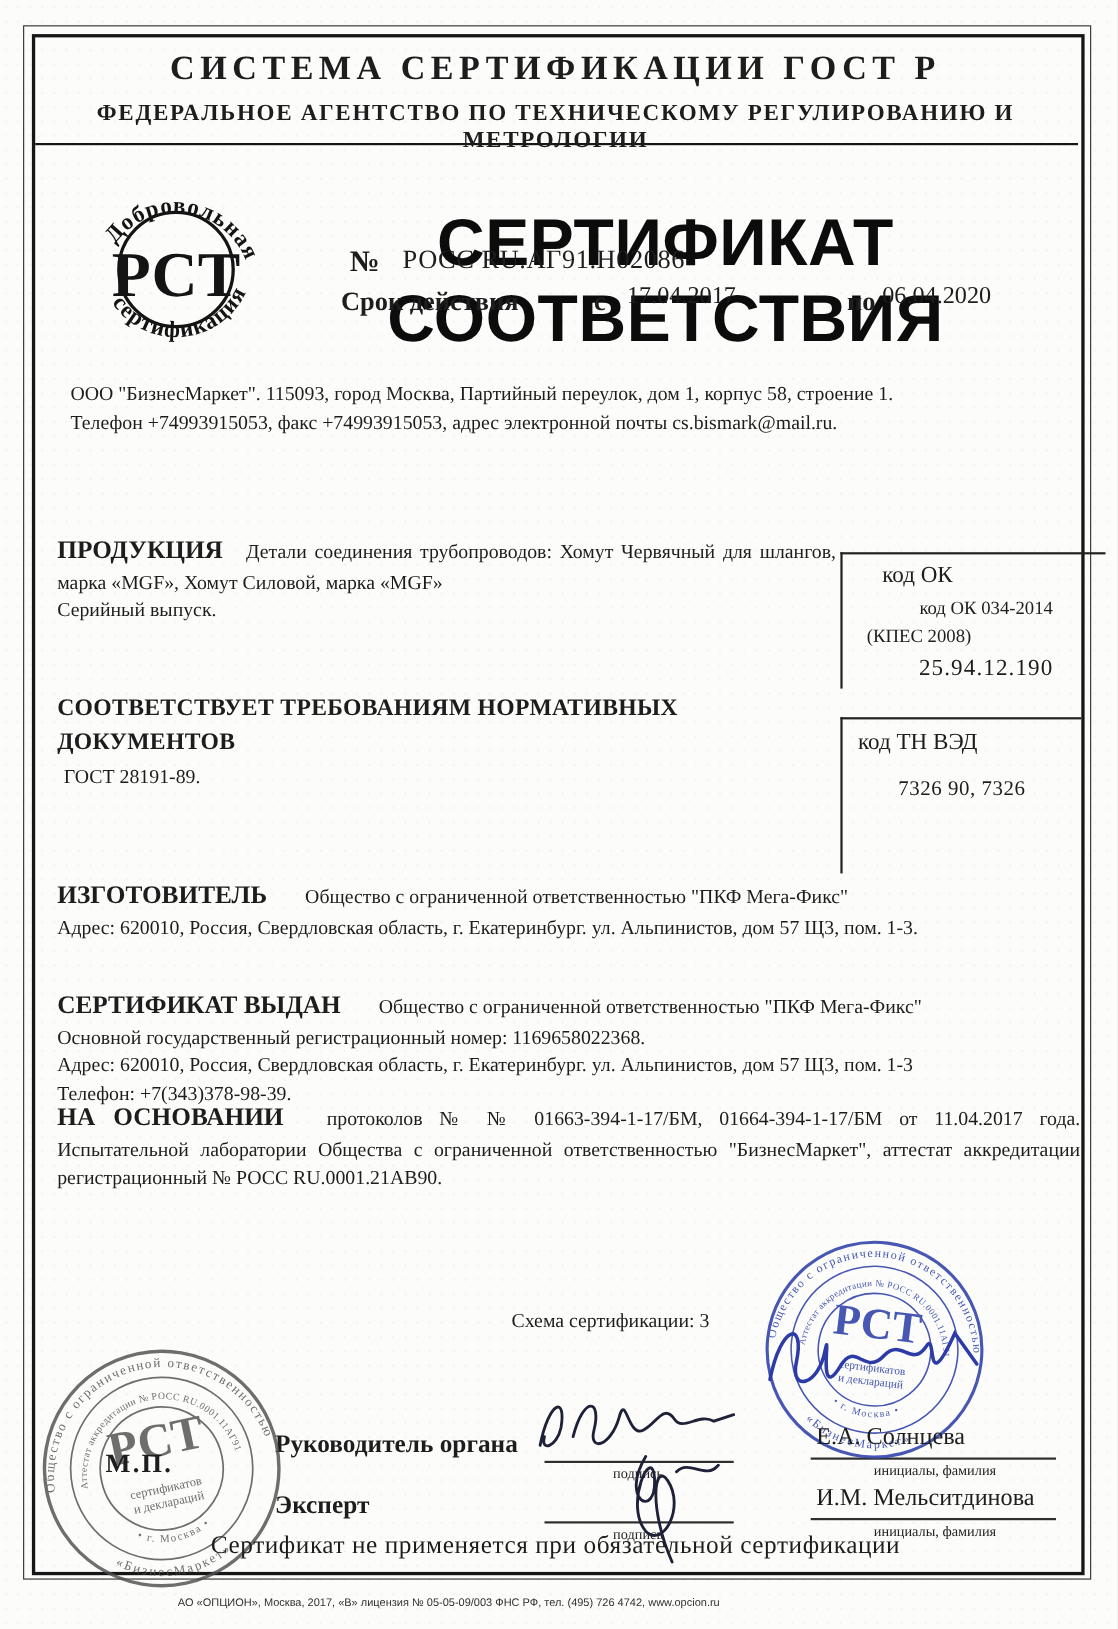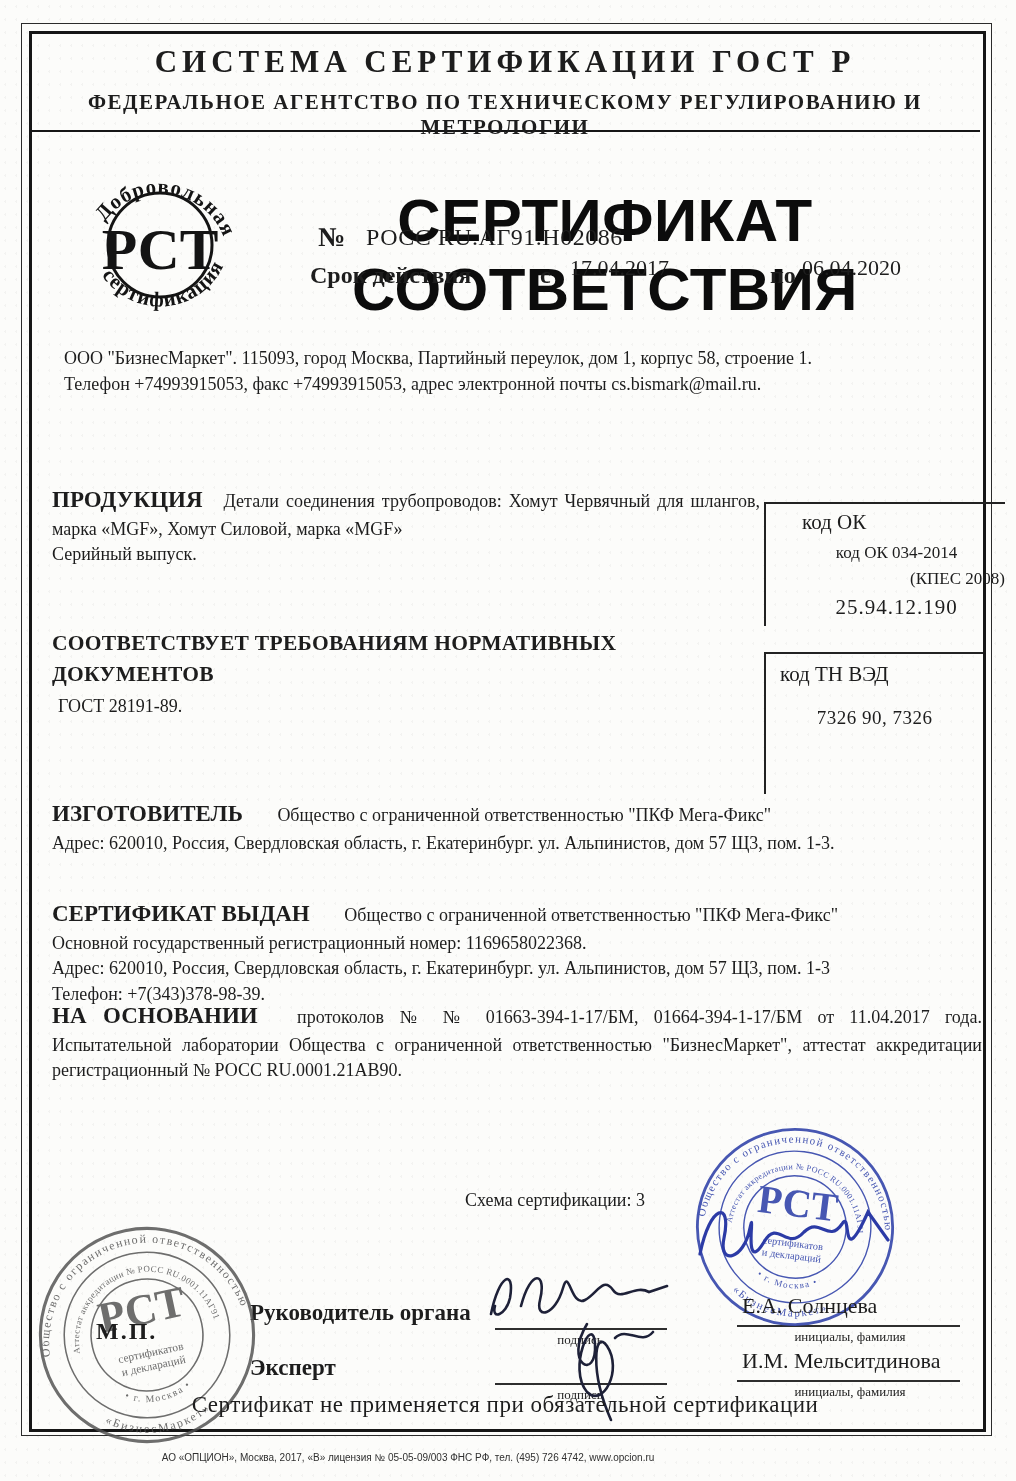--- a/index.html
+++ b/index.html
@@ -36,21 +36,21 @@
   .sec .h{font-weight:bold;}
   .sec-organ{left:52px;top:346px;width:928px;}
   .sec-organ .h{font-size:22px;}
   .sec-organ .indent{padding-left:12px;}
   .sec-product{left:52px;top:484px;width:708px;text-align:justify;}
   .sec-product .h{font-size:23px;margin-right:14px;}
   .codebox{border-top:2px solid #222;border-left:2px solid #222;}
   .box-ok{left:764px;top:502px;width:217px;height:122px;padding-left:22px;}
   .box-ok .lbl{margin:6px 0 0 14px;font-size:21px;}
   .box-ok .c1{text-align:center;font-size:17px;margin-top:8px;}
-  .box-ok .c2{text-align:right;font-size:17px;margin-top:6px;margin-left:12px;}
+  .box-ok .c2{text-align:left;font-size:17px;margin-top:6px;}
   .box-ok .val{text-align:center;font-size:21px;margin-top:6px;letter-spacing:1px;}
   .sec-conforms{left:52px;top:628px;width:700px;}
   .sec-conforms .h{font-size:21.5px;letter-spacing:.3px;}
   .sec-conforms .val{font-size:18px;margin-top:5px;padding-left:6px;}
   .box-tnved{left:764px;top:652px;width:217px;height:140px;}
   .box-tnved .lbl{margin:8px 0 0 14px;font-size:21px;}
   .box-tnved .val{text-align:center;font-size:19px;margin-top:20px;letter-spacing:.5px;}
   .sec-manu{left:52px;top:798px;width:928px;}
   .sec-manu .h{font-size:23px;margin-right:30px;}
   .sec-issued{left:52px;top:898px;width:928px;}

